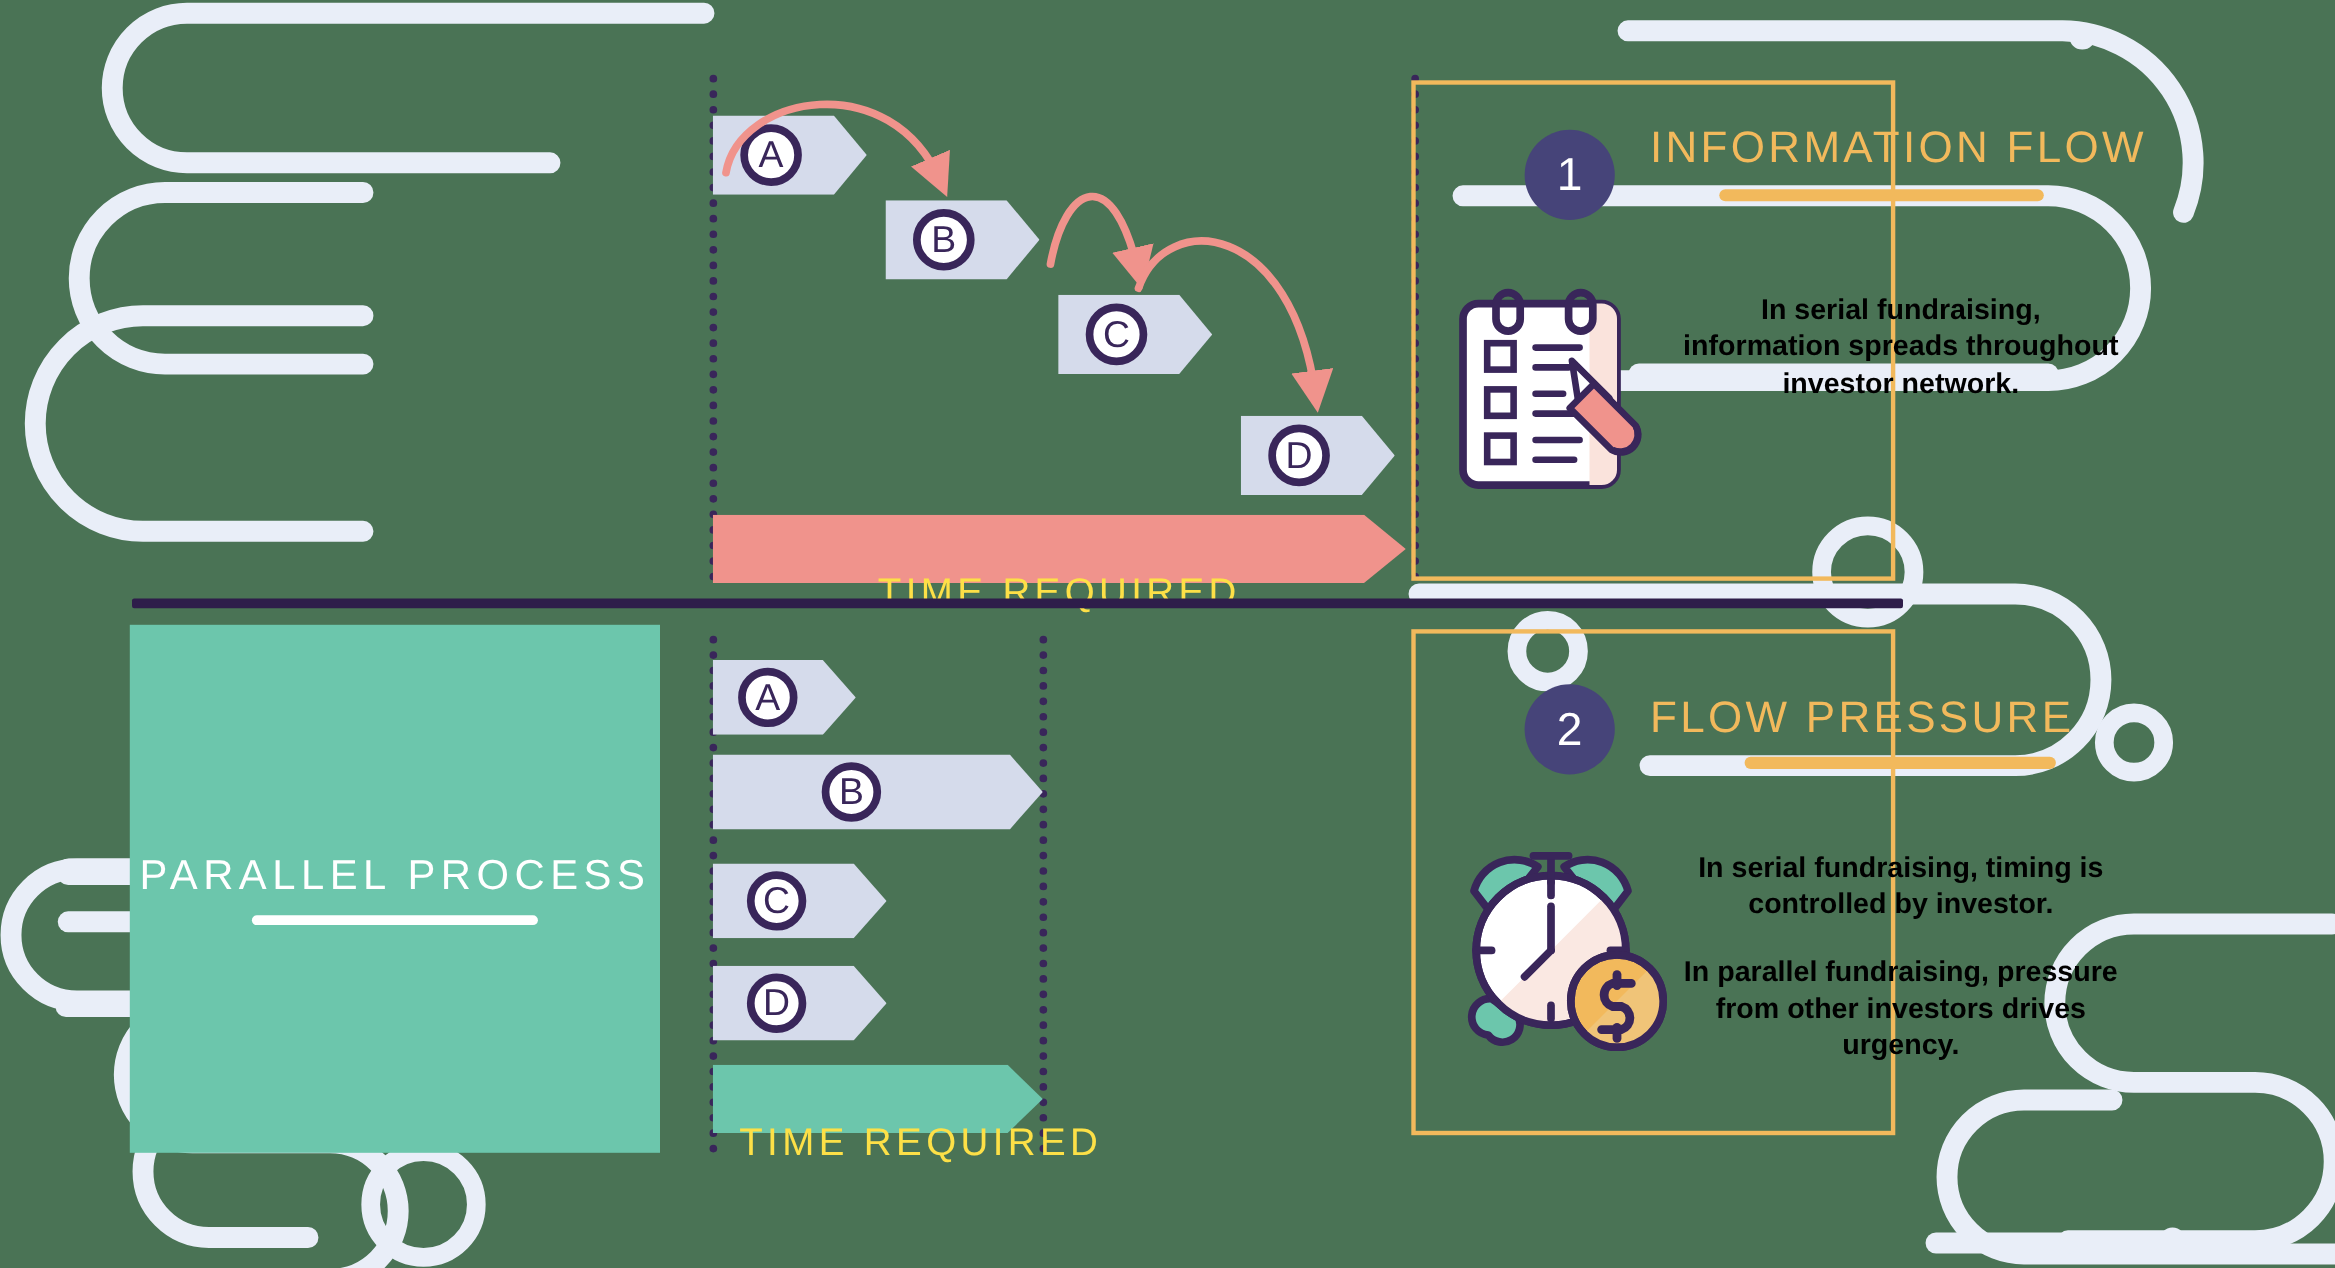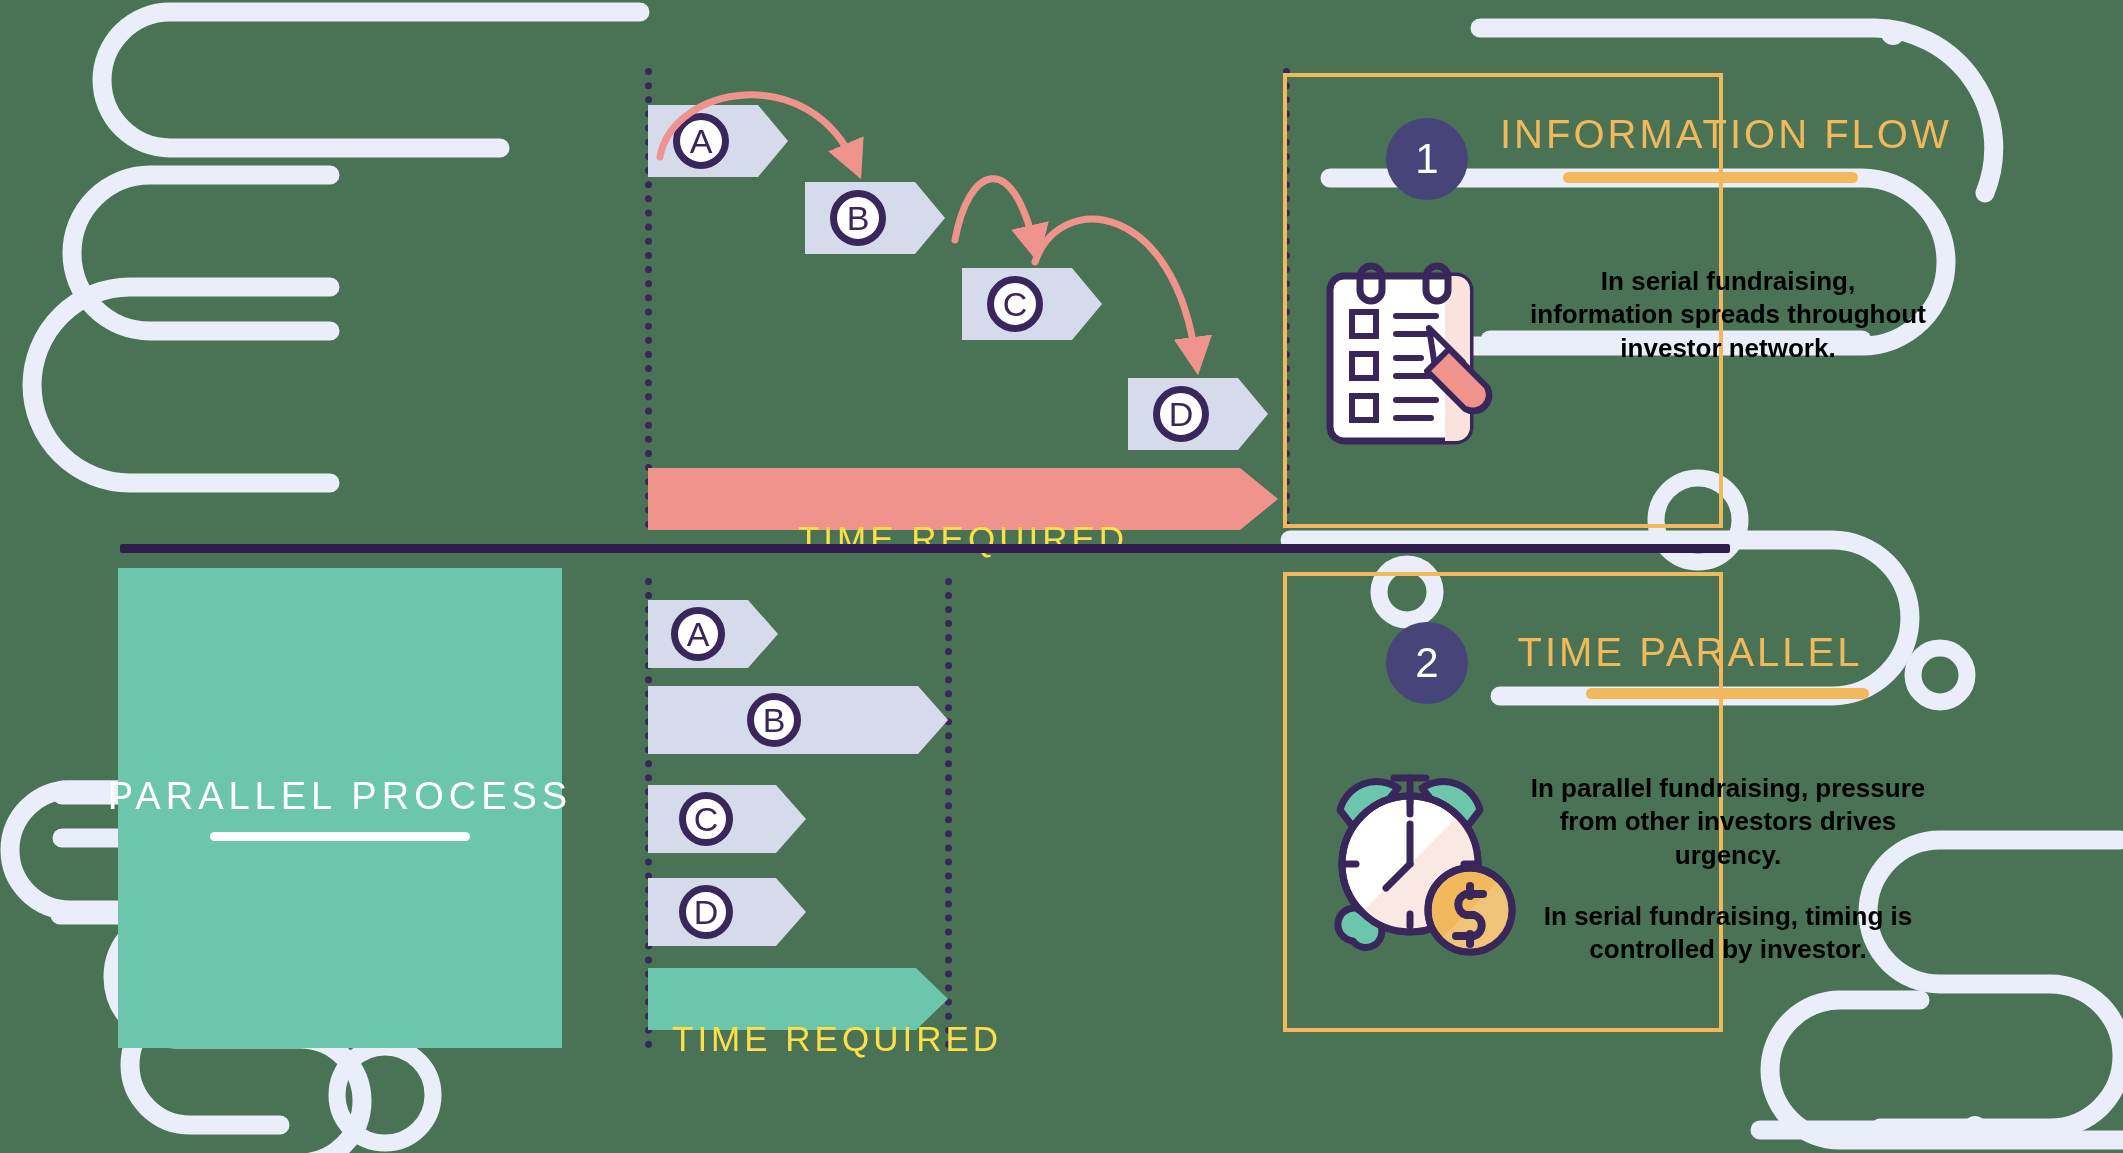--- a/index.html
+++ b/index.html
@@ -210,21 +210,21 @@
 
   <div class="timebar" style="left:648px;top:468px;width:630px;height:62px;">
     <svg width="630" height="62" viewBox="0 0 630 62" preserveAspectRatio="none">
       <path d="M0 0 H592 L630 31 L592 62 H0 Z" fill="#f0938c"></path>
     </svg>
     <div class="tb-label">TIME REQUIRED</div>
   </div>
 
   <div class="divider" style="left:120px;top:544px;width:1610px;"></div>
 
-  <div class="proc-box" style="left:118px;top:568px;width:444px;height:480px;background:#6cc6ac;">
+  <div class="proc-box" style="left:118px;top:568px;width:482px;height:480px;background:#6cc6ac;">
     <div class="proc-label">PARALLEL PROCESS</div>
     <div class="proc-rule"></div>
   </div>
 
   <div class="vguide" style="left:645px;top:578px;height:470px;"></div>
   <div class="vguide" style="left:945px;top:578px;height:470px;"></div>
 
   <div class="chev" style="left:648px;top:600px;width:130px;height:68px;">
     <svg class="chev-body" viewBox="0 0 130 68" preserveAspectRatio="none">
       <path d="M0 0 H100 L130 34 L100 68 H0 Z" fill="#d5dbeb"></path>
@@ -312,21 +312,21 @@
 
   <div class="panel-body" style="left:1528px;top:265px;width:400px;">
     <p>In serial fundraising, information spreads throughout investor network.</p>
   </div>
 
   <div class="panel" style="left:1283px;top:572px;width:440px;height:460px;">
   </div>
   <div class="panel-num" style="left:1386px;top:622px;">
     <span>2</span>
   </div>
-  <div class="panel-title" style="left:1500px;top:630px;width:380px;">TIME PARALLEL</div>
+  <div class="panel-title" style="left:1500px;top:630px;width:380px;">FLOW PRESSURE</div>
   <div class="panel-title-rule" style="left:1586px;top:688px;width:283px;"></div>
 
   <div class="panel-icon" style="left:1298px;top:758px;width:225px;height:200px;">
     <svg width="225" height="200" viewBox="0 0 225 200" fill="none">
 
       <g stroke="#39265a" stroke-width="7" stroke-linejoin="round">
         <path d="M42 52 a38 38 0 0 1 58 -22 L62 78 Z" fill="#6cc6ac"></path>
         <path d="M182 52 a38 38 0 0 0 -58 -22 L162 78 Z" fill="#6cc6ac"></path>
       </g>
 
@@ -354,17 +354,17 @@
       <circle cx="172" cy="152" r="42" fill="none" stroke="#39265a" stroke-width="7"></circle>
       <g stroke="#39265a" stroke-width="8" stroke-linecap="round" fill="none">
         <path d="M185 136 h-17 a11 11 0 0 0 0 21 h8 a11 11 0 0 1 0 21 h-18"></path>
         <path d="M172 128 v10"></path>
         <path d="M172 176 v10"></path>
       </g>
     </svg>
   </div>
 
   <div class="panel-body" style="left:1528px;top:772px;width:400px;">
+    <p>In serial fundraising, timing is controlled by investor.</p>
     <p>In parallel fundraising, pressure from other investors drives urgency.</p>
-    <p>In serial fundraising, timing is controlled by investor.</p>
   </div>
 
 </div>
 
 </body></html>

